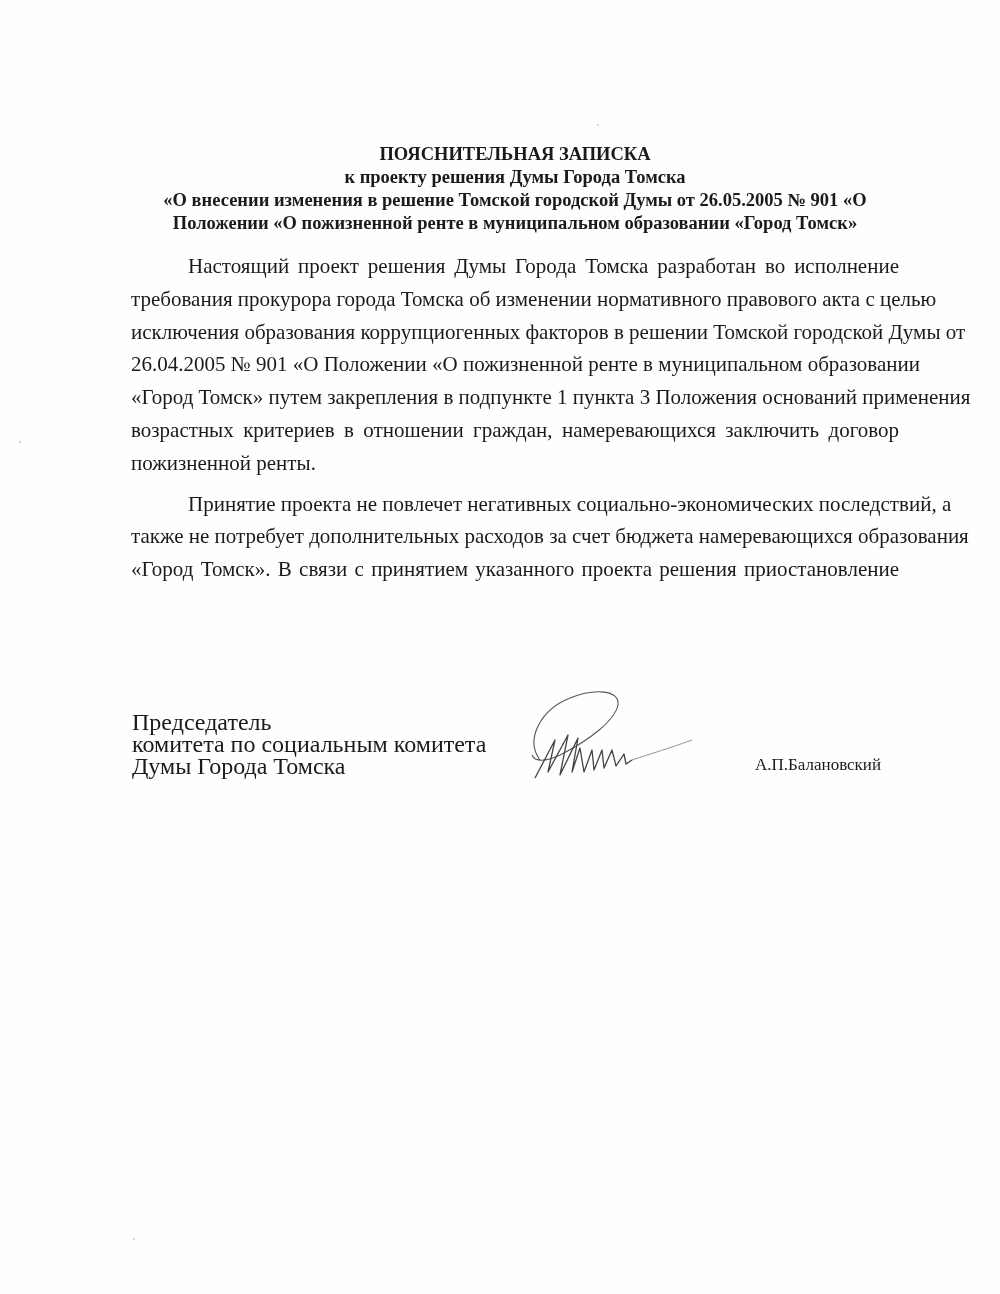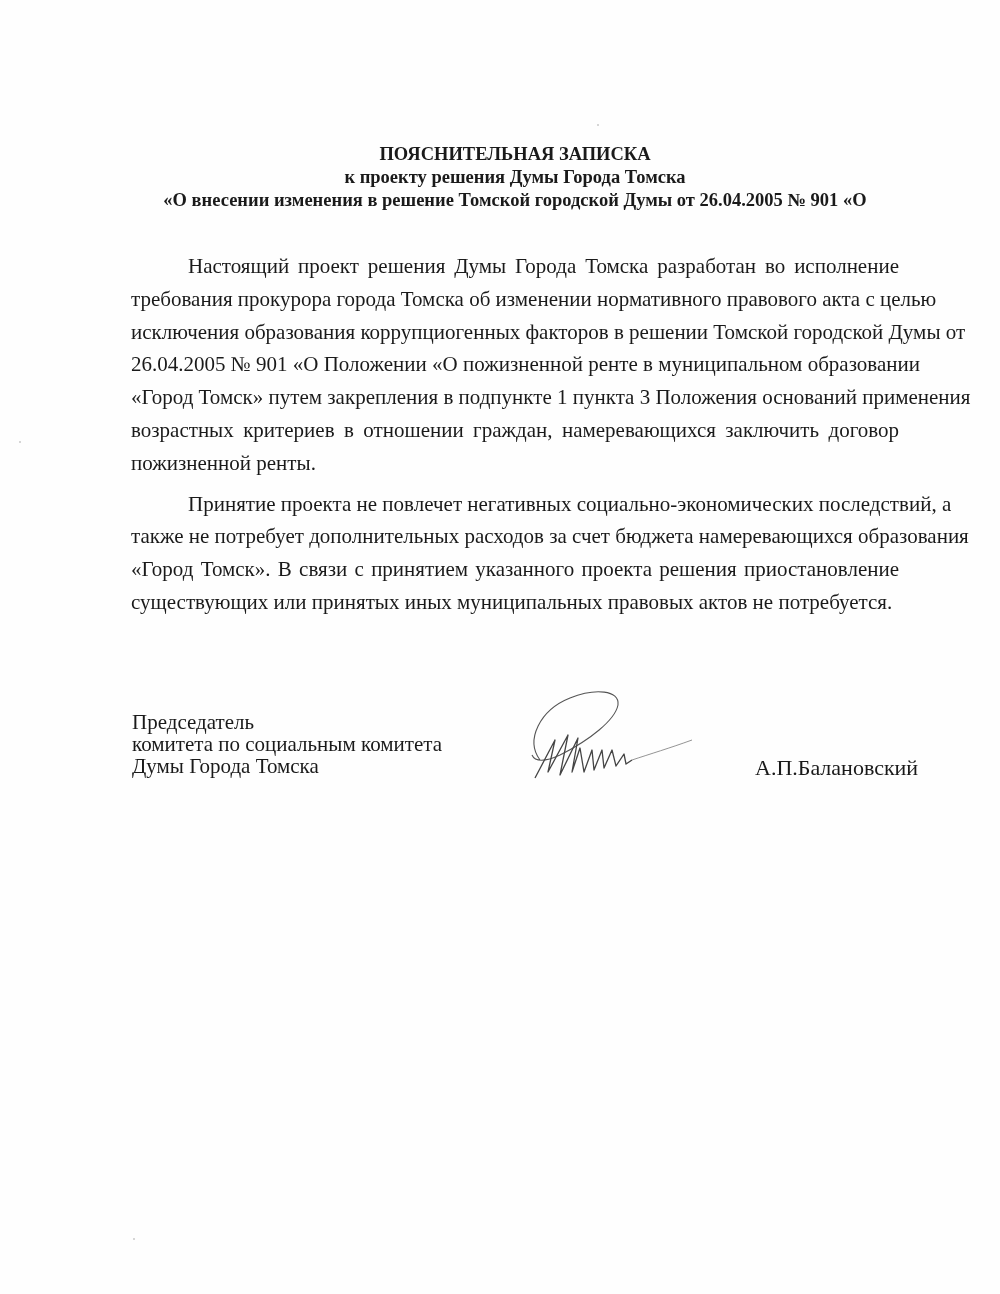--- a/index.html
+++ b/index.html
@@ -16,54 +16,54 @@
     .heading div { white-space: nowrap; }
     .body-text {
       position: absolute; left: 131px; width: 768px; top: 250px;
       font-size: 21px; line-height: 32.8px; text-align: justify;
     }
     .body-text p { margin: 0 0 8px 0; text-indent: 57px; }
     .line { display: block; text-align: justify; text-align-last: justify; white-space: nowrap; }
     .line.last { text-align-last: left; }
     .sig-block {
       position: absolute; left: 132px; top: 711px;
-      font-size: 21px; line-height: 22px;
+      font-size: 24px; line-height: 22px;
     }
     .signer-name {
-      position: absolute; left: 755px; top: 755px; font-size: 22px;
+      position: absolute; left: 755px; top: 755px; font-size: 17px;
     }
     .signature { position: absolute; left: 520px; top: 680px; width: 180px; height: 110px; }
     .dot { position: absolute; width: 2px; height: 2px; background: #c8c8c8; border-radius: 50%; }
   </style>
 </head>
 <body>
 
 <div class="page">
 
   <div class="heading">
     <div>ПОЯСНИТЕЛЬНАЯ ЗАПИСКА</div>
     <div>к проекту решения Думы Города Томска</div>
-    <div>«О внесении изменения в решение Томской городской Думы от 26.04.2005 № 901 «О</div>
+    <div>«О внесении изменения в решение Томской городской Думы от 26.05.2005 № 901 «О</div>
+    <div>Положении «О пожизненной ренте в муниципальном образовании «Город Томск»</div>
   </div>
 
   <div class="body-text">
     <p>
       <span class="line">Настоящий проект решения Думы Города Томска разработан во исполнение</span>
       <span class="line" style="margin-left:-57px">требования прокурора города Томска об изменении нормативного правового акта с целью</span>
       <span class="line" style="margin-left:-57px">исключения образования коррупциогенных факторов в решении Томской городской Думы от</span>
       <span class="line" style="margin-left:-57px">26.04.2005 № 901 «О Положении «О пожизненной ренте в муниципальном образовании</span>
       <span class="line" style="margin-left:-57px">«Город Томск» путем закрепления в подпункте 1 пункта 3 Положения оснований применения</span>
       <span class="line" style="margin-left:-57px">возрастных критериев в отношении граждан, намеревающихся заключить договор</span>
       <span class="line last" style="margin-left:-57px">пожизненной ренты.</span>
     </p>
     <p>
       <span class="line">Принятие проекта не повлечет негативных социально-экономических последствий, а</span>
       <span class="line" style="margin-left:-57px">также не потребует дополнительных расходов за счет бюджета намеревающихся образования</span>
       <span class="line" style="margin-left:-57px">«Город Томск». В связи с принятием указанного проекта решения приостановление</span>
-      <span class="line last" style="margin-left:-57px">существующих или принятых иных муниципальных правовых актов не потребуется.</span>
     </p>
   </div>
 
   <div class="sig-block">
     <div>Председатель</div>
     <div>комитета по социальным комитета</div>
     <div>Думы Города Томска</div>
   </div>
 
   <svg class="signature" viewBox="0 0 180 110">

